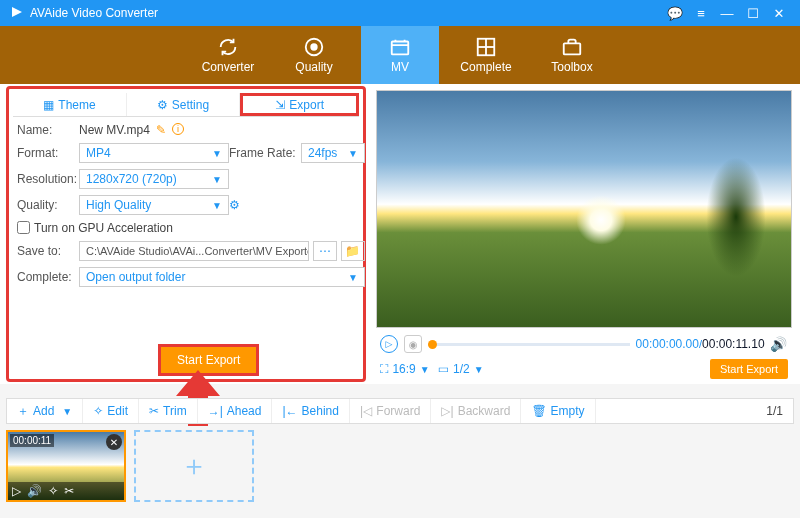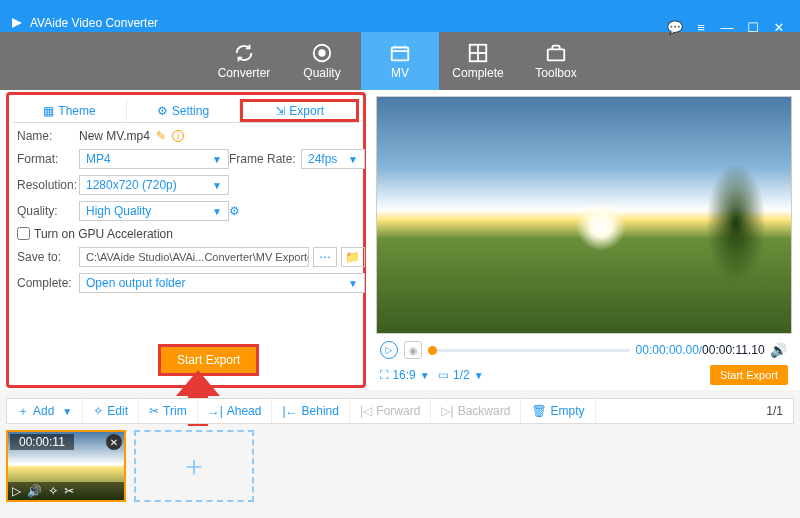--- a/index.html
+++ b/index.html
@@ -1,34 +1,34 @@
 <!DOCTYPE html>
 <html><head>
 <meta charset="utf-8">
 <style>
 *{box-sizing:border-box;margin:0;padding:0;font-family:"Segoe UI",Arial,sans-serif;font-size:12px}
 body{width:800px;height:518px;background:#f5f5f5;overflow:hidden;position:relative}
-.titlebar{height:26px;background:linear-gradient(#2196f3,#2196f3);display:flex;padding:16px 10px;color:#fff}
+.titlebar{height:26px;background:linear-gradient(#2196f3,#2196f3);display:flex;align-items:center;padding:3px 10px;color:#fff}
 .logo-icon{margin-right:6px}
 .titlebar-spacer{flex:1}
 .titlebar-btn{width:22px;height:22px;display:flex;align-items:center;justify-content:center;margin-left:4px;cursor:pointer;color:#fff;font-size:13px}
-.main-tabs{height:58px;background:#737373;display:flex;justify-content:center;gap:0}
+.main-tabs{height:58px;background:#a16207;display:flex;justify-content:center;gap:8px}
 .main-tab{width:78px;display:flex;flex-direction:column;align-items:center;justify-content:center;color:#fff;cursor:pointer;font-size:12px}
 .main-tab.active{background:#4fb1f7}
 .main-tab svg{margin-bottom:2px}
 .work{display:flex;padding:0;height:300px;background:#fff}
 .left-panel{width:360px;padding:4px;display:flex;flex-direction:column;border:3px solid #e53935;border-radius:4px;margin:2px 4px 2px 6px}
 .panel-tabs{display:flex;height:24px;border-bottom:1px solid #ddd}
 .panel-tab{flex:1;display:flex;align-items:center;justify-content:center;gap:4px;cursor:pointer;color:#2196f3;font-size:12px;border-right:1px solid #eee}
 .panel-tab.exp{border:3px solid #e53935}
 .form{padding:6px 4px;display:grid;grid-template-columns:62px 150px 72px 64px;row-gap:6px;align-items:center;font-size:12px;color:#444}
 .form-label{color:#555}
 .sel{height:20px;border:1px solid #ccc;background:#fff;display:flex;align-items:center;justify-content:space-between;padding:0 6px;color:#2196f3;cursor:pointer}
 .caret{color:#2196f3;font-size:10px}
-.name-row{display:flex;align-items:center;gap:6px}
+.name-row{display:flex;gap:6px}
 .name-val{color:#444}
 .icon-sm{color:#ff9800;font-size:12px;cursor:pointer}
 .icon-info{color:#ff9800;border:1px solid #ff9800;border-radius:50%;width:12px;height:12px;display:inline-flex;align-items:center;justify-content:center;font-size:9px;cursor:pointer}
 .saveto{grid-column:2/5;display:flex;gap:4px}
 .path{flex:1;height:20px;border:1px solid #ccc;padding:0 6px;display:flex;align-items:center;color:#555;font-size:11px;overflow:hidden;white-space:nowrap}
 .path-btn{width:24px;height:20px;border:1px solid #ccc;display:flex;align-items:center;justify-content:center;cursor:pointer;color:#2196f3}
 .chk{display:flex;align-items:flex-start;gap:4px;grid-column:1/5}
 .chk input{accent-color:#2196f3}
 .complete-sel{grid-column:2/5}
 .gear{color:#2196f3;cursor:pointer}
@@ -49,21 +49,21 @@
 .start-export-mini{margin-left:auto;background:#ff9800;color:#fff;padding:4px 10px;border:none;cursor:pointer;font-size:11px;border-radius:2px}
 .start-export-main{position:absolute;left:158px;top:344px;background:#ff9800;color:#fff;padding:6px 16px;border:3px solid #e53935;cursor:pointer;font-size:12px}
 .red-arrow{position:absolute;left:176px;top:370px;pointer-events:none}
 .toolbar{position:absolute;left:6px;top:398px;right:6px;height:26px;display:flex;align-items:center;gap:0;border:1px solid #ddd;background:#fff}
 .tool-btn{height:24px;padding:0 10px;display:flex;align-items:center;gap:4px;color:#2196f3;cursor:pointer;border-right:1px solid #eee;font-size:12px}
 .tool-btn.dis{color:#bbb}
 .page{margin-left:auto;padding:0 10px;color:#444}
 .timeline{position:absolute;left:6px;top:430px;display:flex;gap:8px}
 .thumb{width:120px;height:72px;border:2px solid #ff9800;position:relative;background:linear-gradient(to bottom,#4a7ba6 0%,#fff 48%,#ffe680 52%,#3a5e1f 100%)}
 .thumb-x{position:absolute;right:2px;top:2px;width:16px;height:16px;background:#333;border-radius:50%;color:#fff;display:flex;align-items:center;justify-content:center;cursor:pointer;font-size:10px}
-.thumb-dur{position:absolute;left:2px;top:2px;background:rgba(0,0,0,.5);color:#fff;font-size:12px;padding:1px 9px}
+.thumb-dur{position:absolute;left:2px;top:2px;background:rgba(0,0,0,.5);color:#fff;font-size:10px;padding:1px 3px}
 .thumb-ctrl{position:absolute;bottom:0;left:0;right:0;height:18px;background:rgba(0,0,0,.5);display:flex;align-items:center;gap:6px;padding:0 4px;color:#fff;font-size:10px}
 .add-slot{width:120px;height:72px;border:2px dashed #90caf9;display:flex;align-items:center;justify-content:center;color:#90caf9;font-size:28px;cursor:pointer}
 </style>
 </head>
 <body>
 
 <div class="titlebar">
   <span class="logo-icon">
     <svg width="14" height="14" viewBox="0 0 14 14">
         <polygon points="2,2 12,7 2,12" fill="#fff"></polygon>

